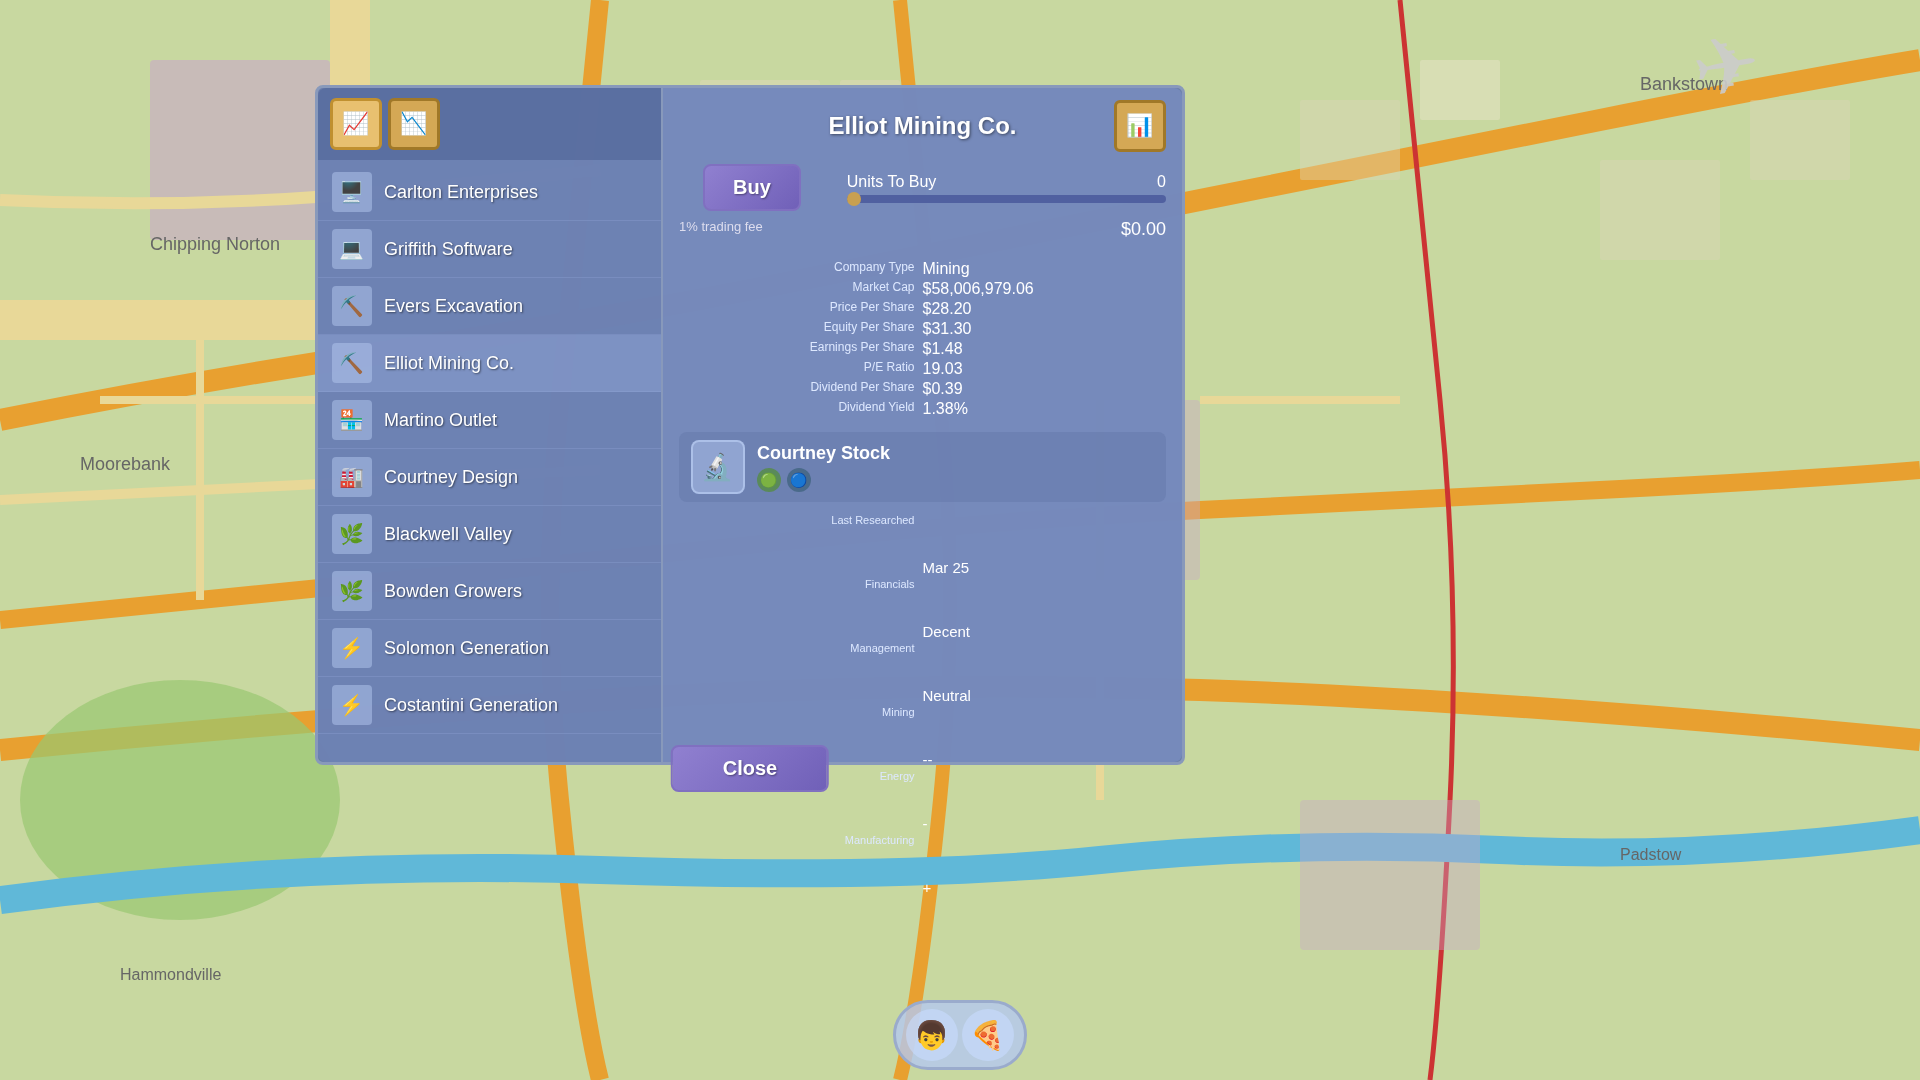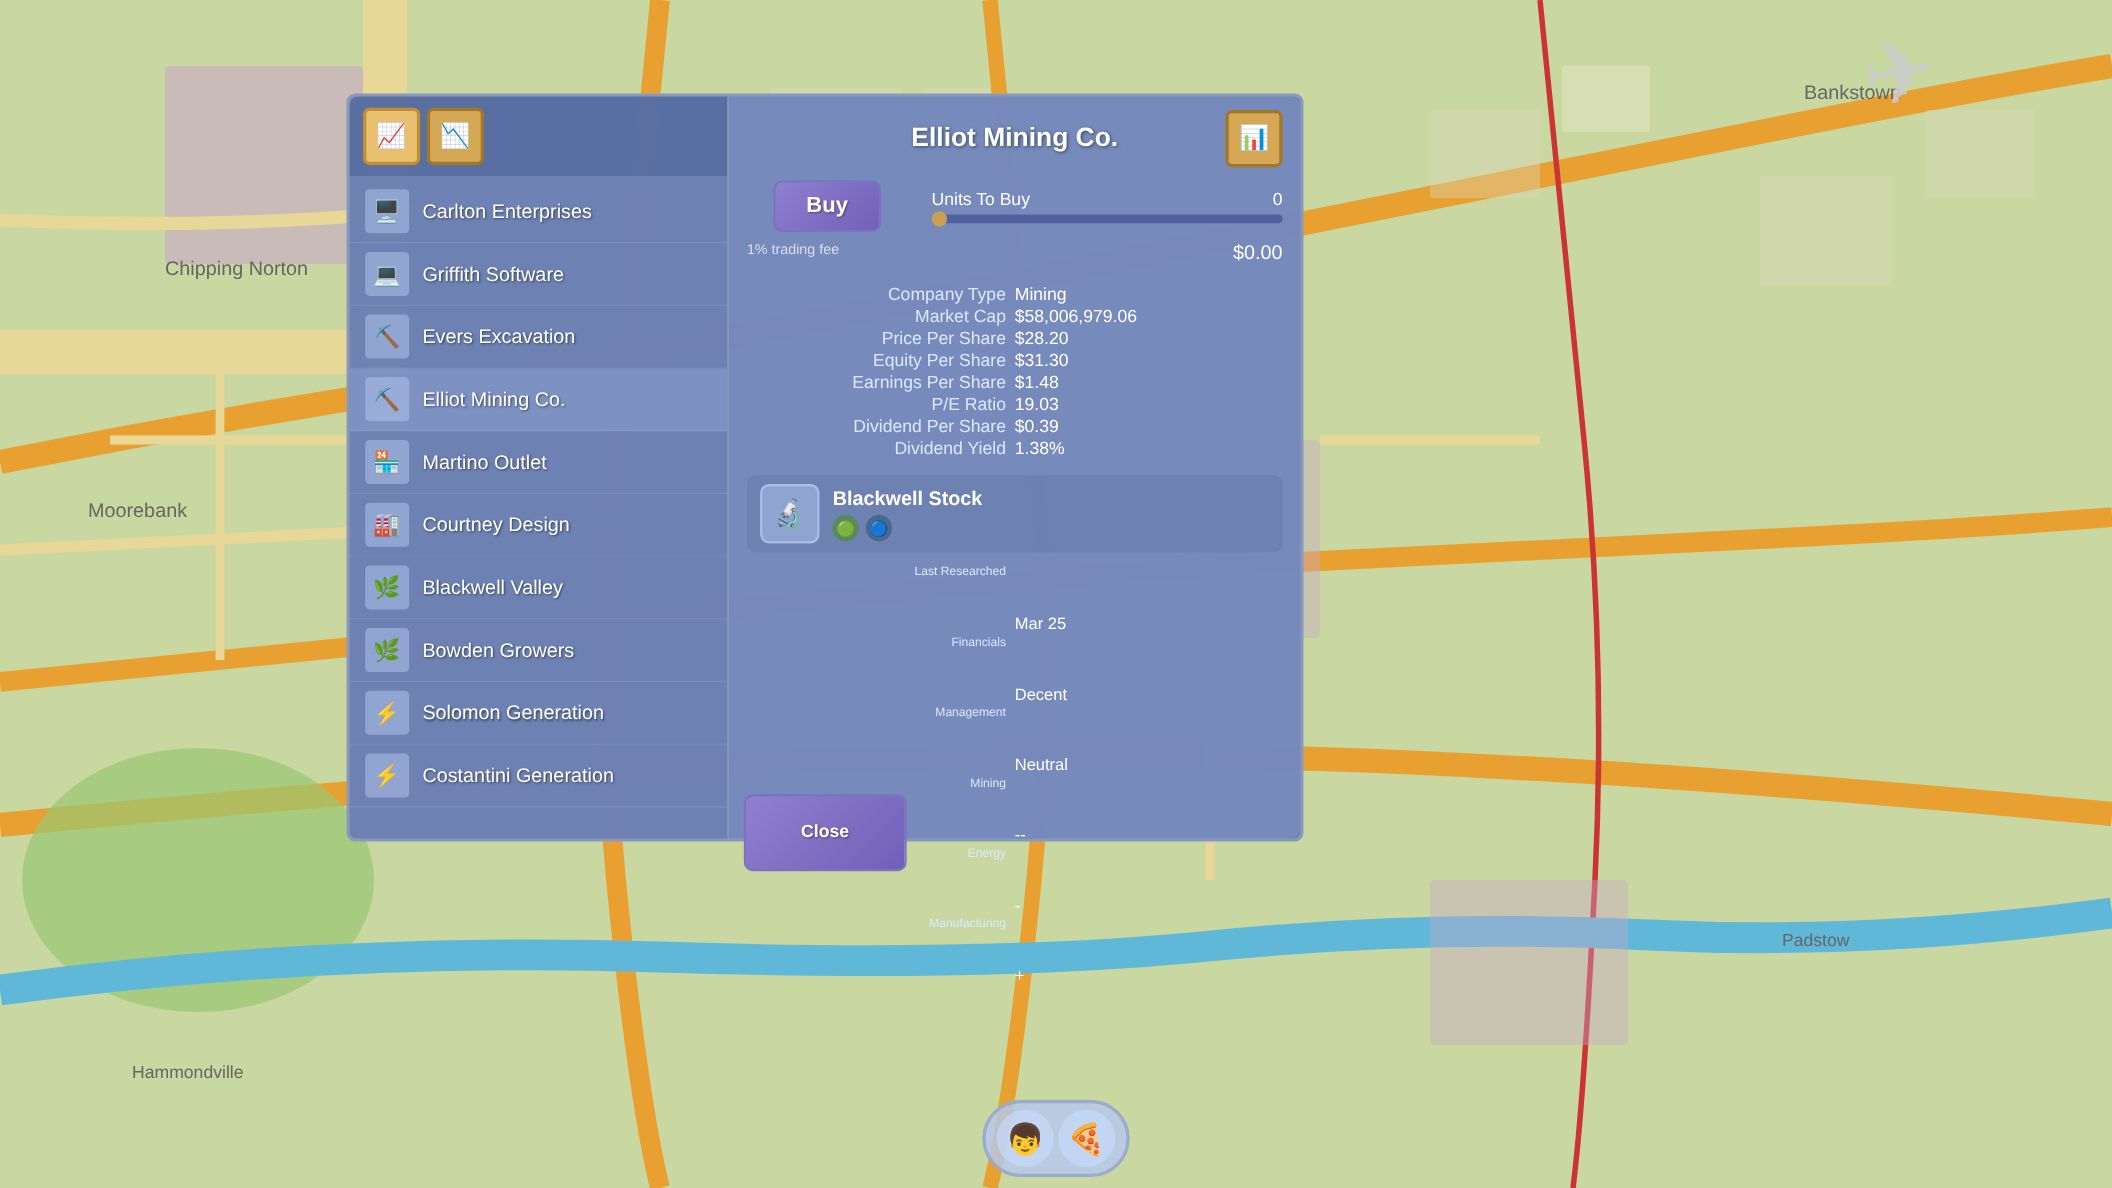--- a/index.html
+++ b/index.html
@@ -229,21 +229,21 @@
     }
 
     .stats-grid {
       display: grid;
       grid-template-columns: 1fr 1fr;
       gap: 2px 0;
       margin-bottom: 14px;
     }
 
     .stat-label {
-      font-size: 16px;
+      font-size: 12px;
       color: #dde8ff;
       text-align: right;
       padding-right: 8px;
     }
 
     .stat-value {
       font-size: 16px;
       color: #fff;
       font-weight: 500;
     }
@@ -323,23 +323,23 @@
       left: 50%;
       transform: translateX(-50%);
       z-index: 10;
     }
 
     .close-btn {
       background: linear-gradient(135deg, #9080d0, #7060b8);
       border: 2px solid #8070c0;
       border-radius: 8px;
       color: #fff;
-      font-size: 16px;
+      font-size: 20px;
       font-weight: bold;
-      padding: 24px 50px;
+      padding: 10px 50px;
       cursor: pointer;
       text-shadow: 1px 1px 2px rgba(0,0,0,0.4);
     }
 
     
     .bottom-chars {
       position: absolute;
       bottom: 10px;
       left: 50%;
       transform: translateX(-50%);
@@ -533,21 +533,21 @@
         <div class="stat-value">19.03</div>
         <div class="stat-label">Dividend Per Share</div>
         <div class="stat-value">$0.39</div>
         <div class="stat-label">Dividend Yield</div>
         <div class="stat-value">1.38%</div>
       </div>
 
     <div class="research-section">
       <div class="research-icon">🔬</div>
       <div class="research-info">
-        <div class="research-title">Blackwell Stock</div>
+        <div class="research-title">Courtney Stock</div>
         <div class="research-icons-row">
           <div class="research-small-icon" style="background:#5a8a5a">🟢</div>
           <div class="research-small-icon" style="background:#4a6a8a">🔵</div>
         </div>
       </div>
     </div>
 
     <div class="research-stats" id="research-stats">
 
     <div class="research-stat-label">Last Researched</div>

